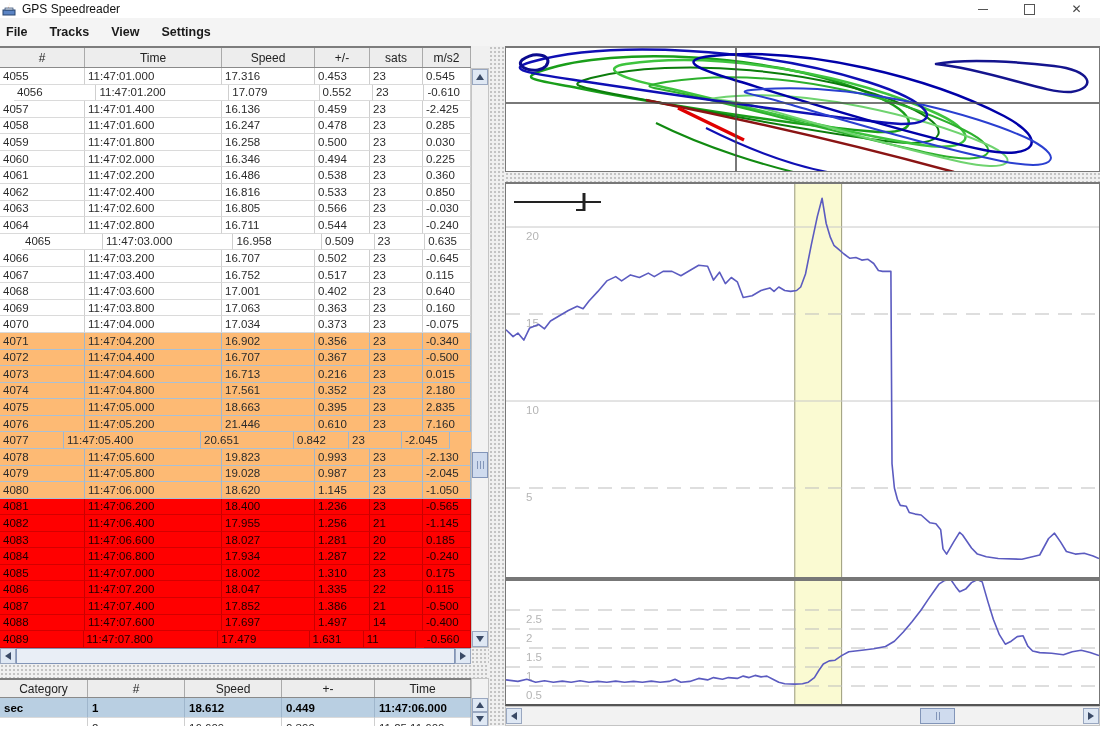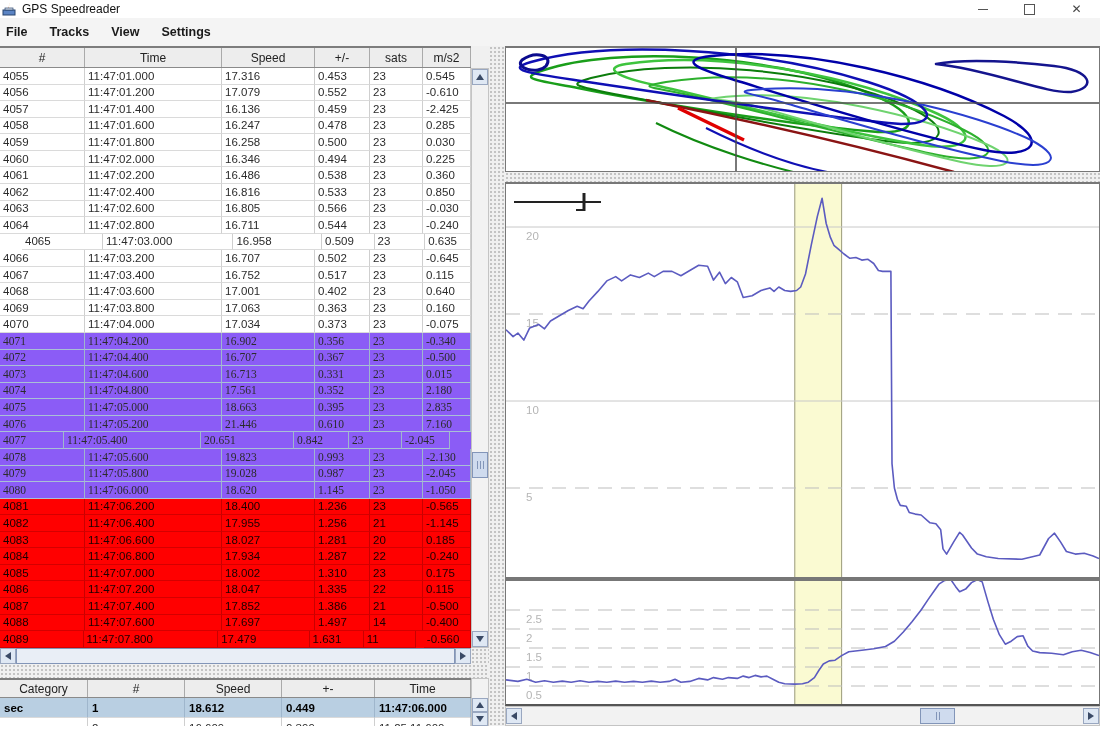--- a/index.html
+++ b/index.html
@@ -24,21 +24,21 @@
   
   .thead{position:absolute;left:0;top:0;width:471px;height:22px;display:flex;background:#ededed;
          border-bottom:1px solid #8a8a8a;border-top:2px solid #7d7d7d;box-sizing:border-box;}
   .hcell{border-right:1px solid #aaa;display:flex;align-items:center;justify-content:center;
          font-size:12px;color:#222;box-sizing:border-box;height:100%;}
   .tbody{position:absolute;left:0;top:22px;width:471px;height:580px;overflow:hidden;background:#fff;}
   .trow{display:flex;height:16.571px;box-sizing:border-box;}
   .tcell{font-size:11.5px;color:#2b2b2b;padding-left:3px;box-sizing:border-box;
          border-right:1px solid #cfcfcf;border-bottom:1px solid #dadada;display:flex;align-items:center;
          overflow:hidden;white-space:nowrap;}
-  .trow.selected{background:#8b5cf6;font-family:Liberation Serif, serif;}
+  .trow.selected{background:#fdba74;}
   .trow.selected .tcell{border-right-color:#9fb6cc;border-bottom-color:#a9c0d5;}
   .trow.flagged{background:#f00;}
   .trow.flagged .tcell{color:#1a0000;border-right-color:#c80000;border-bottom-color:#d40000;}
   
   .sbtrack{position:absolute;background:#f2f2f2;border:1px solid #c4c4c4;box-sizing:border-box;}
   .sbtn{position:absolute;width:16px;height:16px;background:#dfe8f4;border:1px solid #99a7c0;
         box-sizing:border-box;display:flex;align-items:center;justify-content:center;}
   .tri{width:0;height:0;border:4px solid transparent;}
   .tri.up{border-bottom:6px solid #3a4a66;margin-top:-4px;}
   .tri.down{border-top:6px solid #3a4a66;margin-bottom:-4px;}
@@ -115,21 +115,21 @@
     <div class="tbody" id="lbody">
         <div class="trow normal">
           <div class="tcell" style="width: 85px;">4055</div>
           <div class="tcell" style="width: 137px;">11:47:01.000</div>
           <div class="tcell" style="width: 93px;">17.316</div>
           <div class="tcell" style="width: 55px;">0.453</div>
           <div class="tcell" style="width: 53px;">23</div>
           <div class="tcell" style="width: 48px;">0.545</div>
         </div>
         <div class="trow normal">
-          <div class="tcell" style="width: 85px;">4056</div>
+          <div class="tcell" style="width: 85px; margin-left: 14px;">4056</div>
           <div class="tcell" style="width: 137px;">11:47:01.200</div>
           <div class="tcell" style="width: 93px;">17.079</div>
           <div class="tcell" style="width: 55px;">0.552</div>
           <div class="tcell" style="width: 53px;">23</div>
           <div class="tcell" style="width: 48px;">-0.610</div>
         </div>
         <div class="trow normal">
           <div class="tcell" style="width: 85px;">4057</div>
           <div class="tcell" style="width: 137px;">11:47:01.400</div>
           <div class="tcell" style="width: 93px;">16.136</div>
@@ -254,21 +254,21 @@
           <div class="tcell" style="width: 137px;">11:47:04.400</div>
           <div class="tcell" style="width: 93px;">16.707</div>
           <div class="tcell" style="width: 55px;">0.367</div>
           <div class="tcell" style="width: 53px;">23</div>
           <div class="tcell" style="width: 48px;">-0.500</div>
         </div>
         <div class="trow selected">
           <div class="tcell" style="width: 85px;">4073</div>
           <div class="tcell" style="width: 137px;">11:47:04.600</div>
           <div class="tcell" style="width: 93px;">16.713</div>
-          <div class="tcell" style="width: 55px;">0.331</div>
+          <div class="tcell" style="width: 55px;">0.216</div>
           <div class="tcell" style="width: 53px;">23</div>
           <div class="tcell" style="width: 48px;">0.015</div>
         </div>
         <div class="trow selected">
           <div class="tcell" style="width: 85px;">4074</div>
           <div class="tcell" style="width: 137px;">11:47:04.800</div>
           <div class="tcell" style="width: 93px;">17.561</div>
           <div class="tcell" style="width: 55px;">0.352</div>
           <div class="tcell" style="width: 53px;">23</div>
           <div class="tcell" style="width: 48px;">2.180</div>

